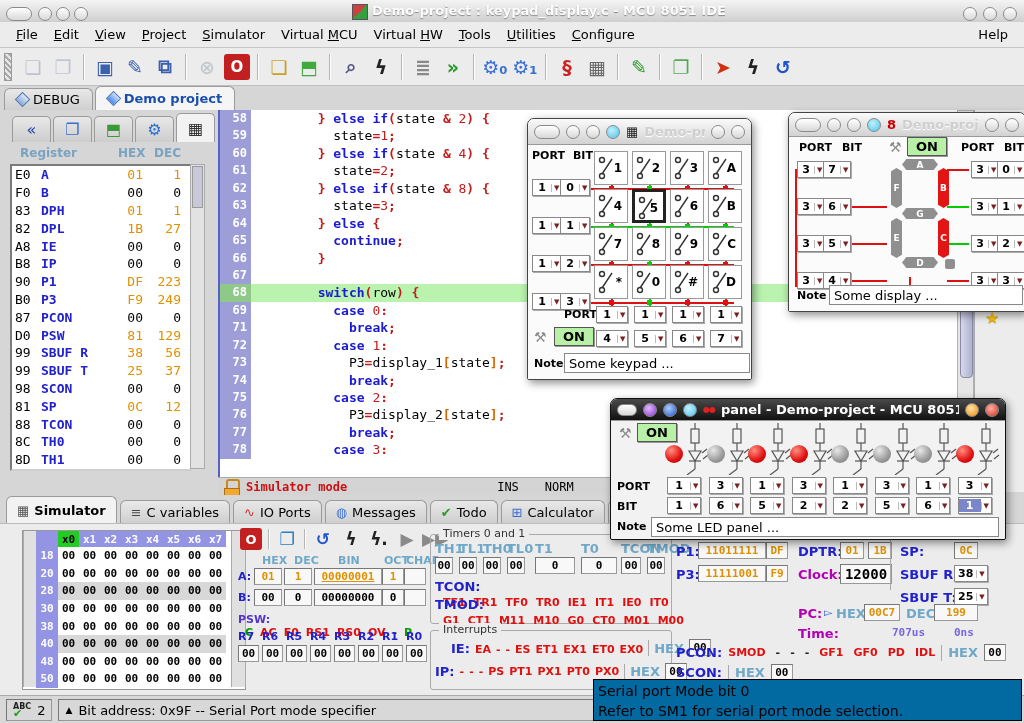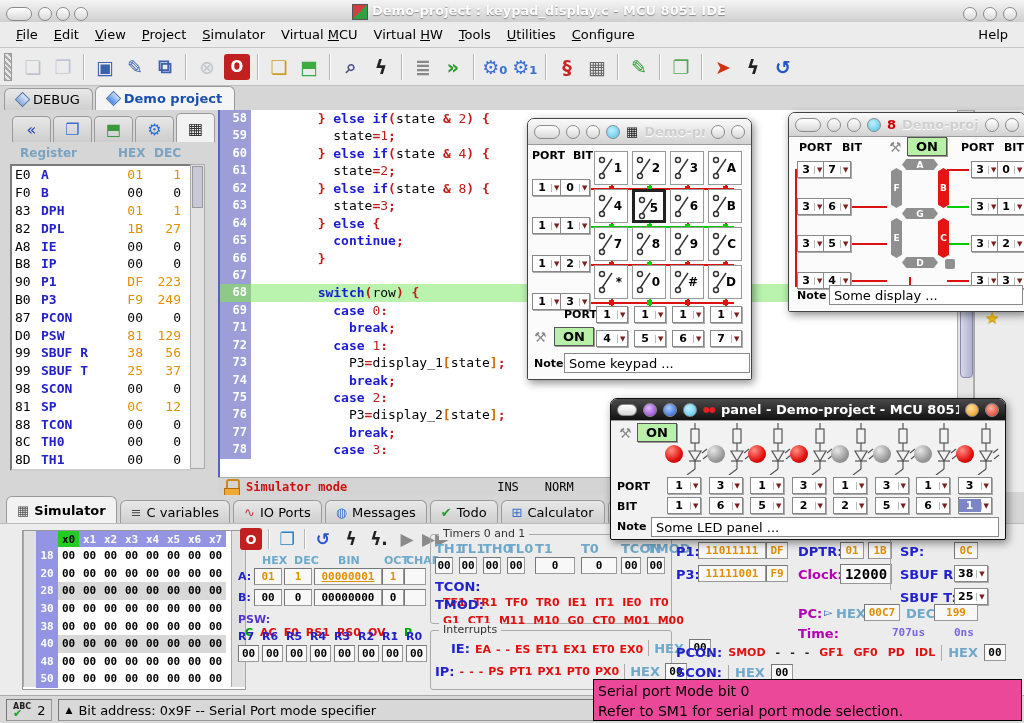--- a/index.html
+++ b/index.html
@@ -143,21 +143,21 @@
   .seg.on{background:#e31414;}
   .seg.off{background:#8f8f8f;}
   .segdot{position:absolute;width:10px;height:10px;background:#8f8f8f;border-radius:2px;}
   
   .ledball{position:absolute;width:18px;height:18px;border-radius:50%;}
   .led-on{background:radial-gradient(circle at 35% 30%,#ff9080,#e01010 60%,#900);}
   .led-off{background:radial-gradient(circle at 35% 30%,#e8e8e8,#9a9a9a 60%,#777);}
   .dsym path,.dsym line,.dsym rect{stroke:#555;fill:none;stroke-width:1.2;}
   .dsym polygon{fill:none;stroke:#555;stroke-width:1.2;}
   
-  #tooltip{left:593px;top:679px;width:429px;height:42px;background:#ec4899;border:1px solid #000;
+  #tooltip{left:593px;top:679px;width:429px;height:42px;background:#0369a1;border:1px solid #000;
            font-size:14px;padding:1px 4px;box-sizing:border-box;line-height:20px;z-index:60;}
   #statusbar{left:0;top:695px;width:1024px;height:28px;background:#d8d8d8;border-top:1px solid #aaa;
              display:flex;align-items:center;font-size:13px;}
   .sunken{border:1px solid #999;border-top-color:#777;border-left-color:#777;background:#d8d8d8;
           display:inline-flex;align-items:center;height:20px;padding:0 6px;gap:6px;}
   #spellicon{font-size:8px;font-weight:bold;color:#222;line-height:7px;text-align:left;}
   #spellicon .chk{color:#18a018;font-size:11px;}
 </style>
 </head>
 <body>

